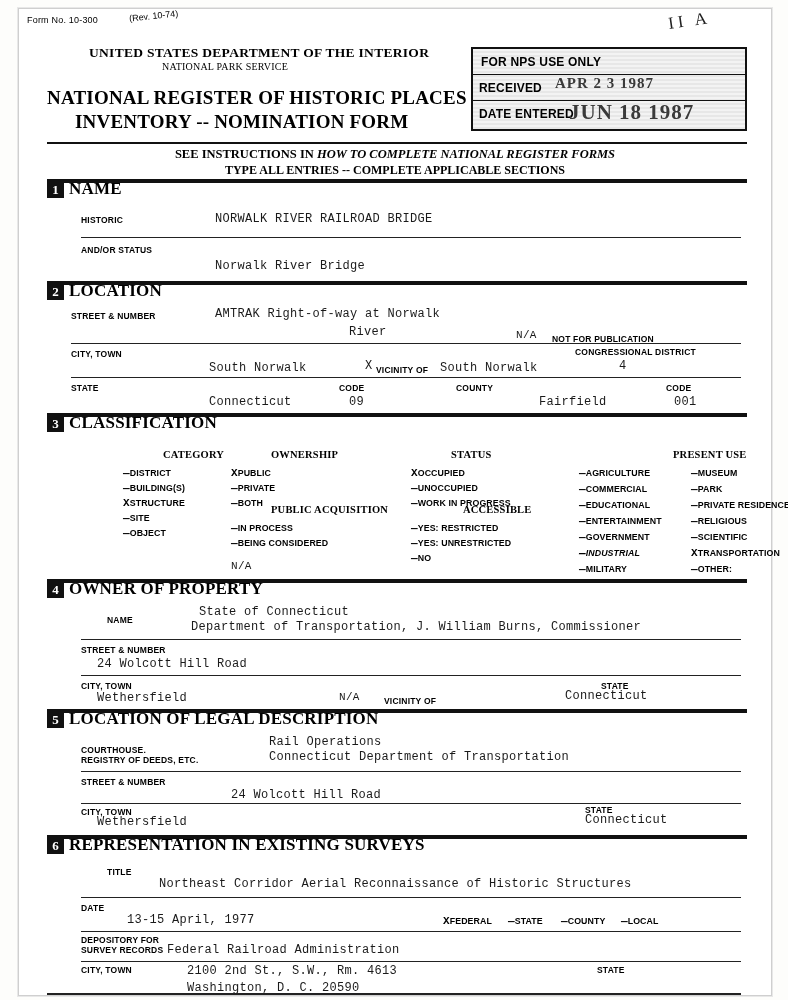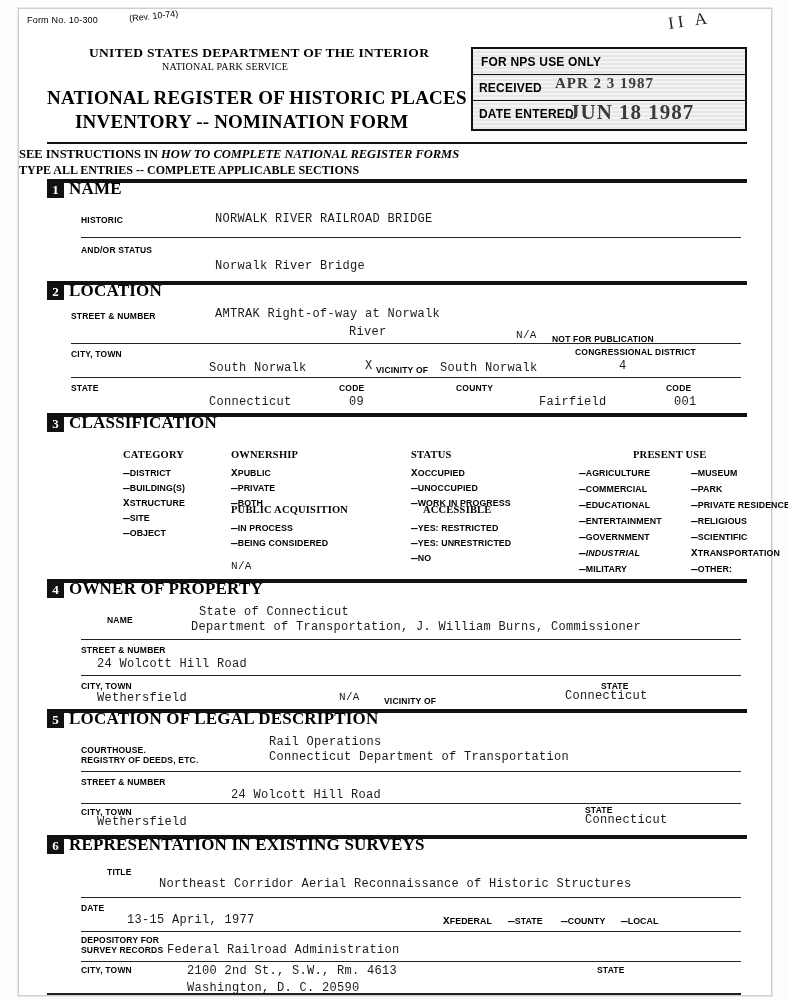--- a/index.html
+++ b/index.html
@@ -22,38 +22,38 @@
   .title1{position:absolute;left:28px;top:78px;font-size:19px;font-family:"Liberation Serif",serif;font-weight:bold;letter-spacing:.2px;}
   .title2{position:absolute;left:56px;top:102px;font-size:19px;font-family:"Liberation Serif",serif;font-weight:bold;letter-spacing:.2px;}
 
   .npsbox{position:absolute;left:452px;top:38px;width:272px;height:80px;border:2px solid #111;
     background:repeating-linear-gradient(0deg,#e7e7e7 0 2px,#f3f3f3 2px 4px);}
   .npsbox .line{position:absolute;left:0;right:0;border-top:1.5px solid #111;}
   .npslbl{position:absolute;font-size:12px;font-weight:bold;letter-spacing:.2px;}
   .stamp{position:absolute;font-family:"Liberation Serif",serif;font-size:15px;font-weight:bold;color:#3a3a3a;letter-spacing:1px;}
   .stamp.big{font-size:21px;}
 
-  .instr{position:absolute;left:0;right:0;font-family:"Liberation Serif",serif;}
+  .instr{position:absolute;left:0;right:0;text-align:center;font-family:"Liberation Serif",serif;}
   .instr .l1{font-size:12.5px;font-weight:bold;}
   .instr .l1 i{font-style:italic;}
   .instr .l2{font-size:12px;font-weight:bold;margin-top:1px;}
 
   .rule{position:absolute;background:#111;}
   .secbar{position:absolute;left:28px;right:24px;height:4px;background:#111;}
   .secnum{position:absolute;width:17px;height:17px;background:#111;color:#fff;font-weight:bold;
     font-size:13px;text-align:center;line-height:17px;font-family:"Liberation Serif",serif;}
   .sectitle{position:absolute;font-family:"Liberation Serif",serif;font-weight:bold;font-size:17px;letter-spacing:.2px;}
 
   .flabel{position:absolute;font-size:8.5px;font-weight:bold;letter-spacing:.2px;}
   .fval{position:absolute;font-family:"Liberation Mono", monospace;font-size:12px;color:#1a1a1a;letter-spacing:.3px;}
   .fval.sm{font-size:11px;}
   .hline{position:absolute;height:1px;background:#222;}
   .hline.thick{height:1.6px;}
 
-  .colhead{position:absolute;font-size:10.5px;font-weight:bold;font-family:"Liberation Serif",serif;letter-spacing:.2px;}
+  .colhead{position:absolute;font-size:10.5px;font-weight:bold;font-family:"Liberation Serif",serif;letter-spacing:.2px;margin-left:40px;}
   .opt{position:absolute;font-size:8.8px;font-weight:bold;letter-spacing:.1px;white-space:nowrap;}
   .optmark{position:absolute;font-family:"Liberation Mono",monospace;font-size:11px;font-weight:bold;}
 </style>
 </head>
 <body>
 
 <div class="page">
   <div class="sheet">
 
     <div class="formno">Form No. 10-300</div>

